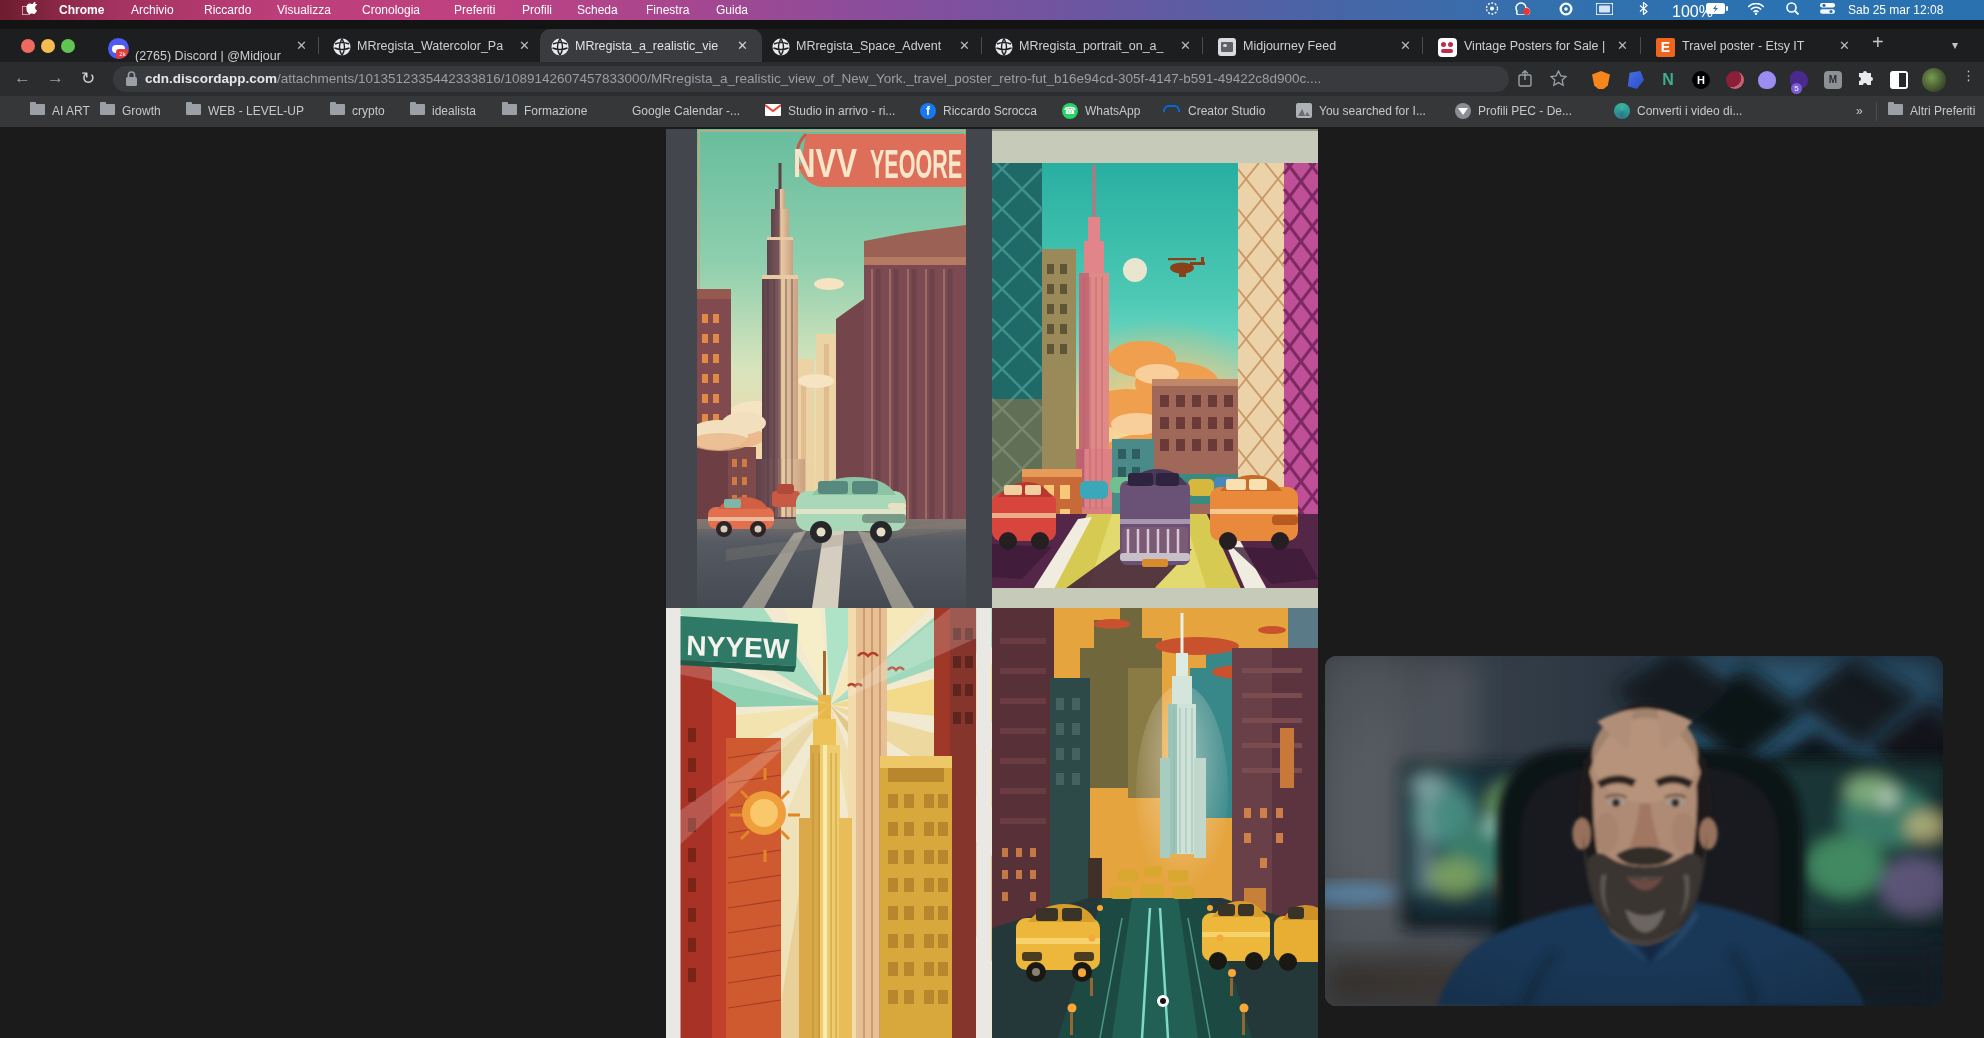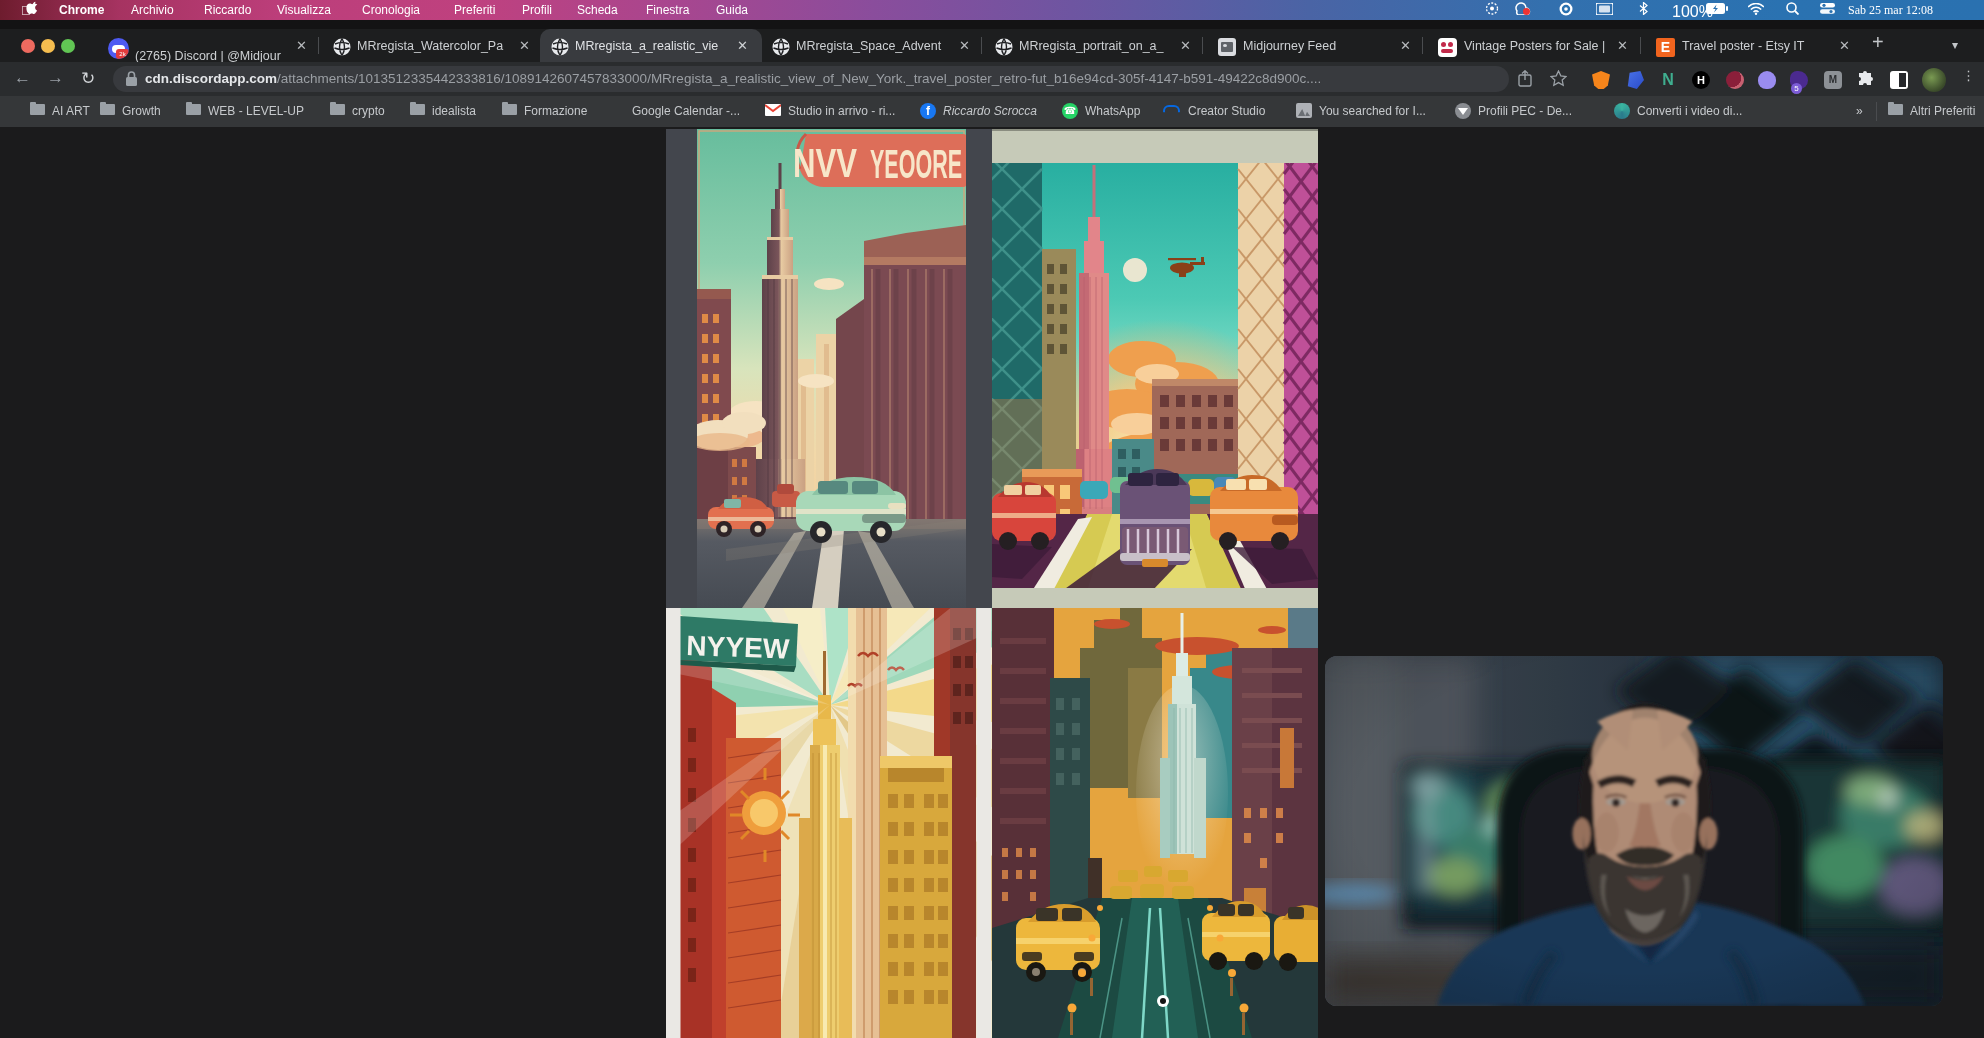--- a/index.html
+++ b/index.html
@@ -35,21 +35,21 @@
   <div class="mitem" style="left:59px;font-weight:bold;">Chrome</div>
   <div class="mitem" style="left:131px;">Archivio</div>
   <div class="mitem" style="left:204px;">Riccardo</div>
   <div class="mitem" style="left:277px;">Visualizza</div>
   <div class="mitem" style="left:362px;">Cronologia</div>
   <div class="mitem" style="left:454px;">Preferiti</div>
   <div class="mitem" style="left:522px;">Profili</div>
   <div class="mitem" style="left:577px;">Scheda</div>
   <div class="mitem" style="left:646px;">Finestra</div>
   <div class="mitem" style="left:716px;">Guida</div>
-  <div class="mitem" style="left:1848px;font-size:12px;font-family:Liberation Serif, serif;">Sab 25 mar 12:08</div>
+  <div class="mitem" style="left:1848px;font-size:12px;">Sab 25 mar 12:08</div>
   <div class="mitem" style="left:1672px;font-size:16px;">100%</div>
   <svg class="abs" style="left:1514px;top:2px;" width="17" height="13" viewBox="0 0 17 13">
       <path d="M3 9 a5 5 0 1 1 9 -3 a3.5 3.5 0 0 1 0 7 h-8 a3.5 3.5 0 0 1 -1 -4z" fill="none" stroke="#fff" stroke-width="1.5"></path>
       <circle cx="12.5" cy="9.5" r="3.5" fill="#e33"></circle>
     </svg>
   <svg class="abs" style="left:1559px;top:2px;" width="14" height="14" viewBox="0 0 14 14">
       <circle cx="7" cy="7" r="6.5" fill="#fff"></circle>
       <circle cx="7" cy="7" r="3" fill="none" stroke="#2a71b0" stroke-width="2.4"></circle>
     </svg>
   <svg class="abs" style="left:1596px;top:3px;" width="17" height="12" viewBox="0 0 17 12">
@@ -202,21 +202,21 @@
 <div class="abs" style="left:610px;top:7px;width:15px;height:15px;background:#fff;border-radius:0;margin-top:32px;">
       <div class="abs" style="left:2px;top:2px;width:11px;height:11px;background:#1a73e8;color:#fff;font-size:9px;text-align:center;line-height:11px;">31</div>
     </div>
 <div class="bk" style="left:632px;">Google Calendar -...</div>
 <svg class="abs" style="left:765px;top:8px;" width="16" height="12" viewBox="0 0 16 12">
       <rect width="16" height="12" rx="1" fill="#fff"></rect>
       <path d="M0 1 L8 7 L16 1" stroke="#ea4335" stroke-width="2" fill="none"></path>
     </svg>
 <div class="bk" style="left:788px;">Studio in arrivo - ri...</div>
 <div class="abs" style="left:920px;top:7px;width:16px;height:16px;border-radius:50%;background:#1877f2;color:#fff;font-size:12px;font-weight:bold;text-align:center;line-height:16px;">f</div>
-<div class="bk" style="left:943px;font-style:italic;">Riccardo Scrocca</div>
+<div class="bk" style="left:943px;">Riccardo Scrocca</div>
 <div class="abs" style="left:1062px;top:7px;width:16px;height:16px;border-radius:50%;background:#25d366;color:#fff;font-size:10px;text-align:center;line-height:16px;">☎</div>
 <div class="bk" style="left:1085px;">WhatsApp</div>
 <div class="abs" style="left:1163px;top:9px;width:17px;height:12px;border-radius:6px;border:2.5px solid #0668e1;border-bottom:none;clip-path:inset(0 0 40% 0);"></div>
 <div class="bk" style="left:1188px;">Creator Studio</div>
 <div class="abs" style="left:1296px;top:7px;width:16px;height:15px;background:#aeb1b6;border-radius:2px;">
       <div class="abs" style="left:2px;top:6px;width:12px;height:7px;background:#6a6e73;clip-path:polygon(0 100%,35% 0,60% 100%,75% 40%,100% 100%);"></div>
     </div>
 <div class="bk" style="left:1319px;">You searched for I...</div>
 <div class="abs" style="left:1455px;top:7px;width:16px;height:16px;border-radius:50%;background:#8a8d92;">
       <div class="abs" style="left:3px;top:5px;width:10px;height:7px;background:#fff;clip-path:polygon(0 0,100% 0,50% 100%);"></div>

